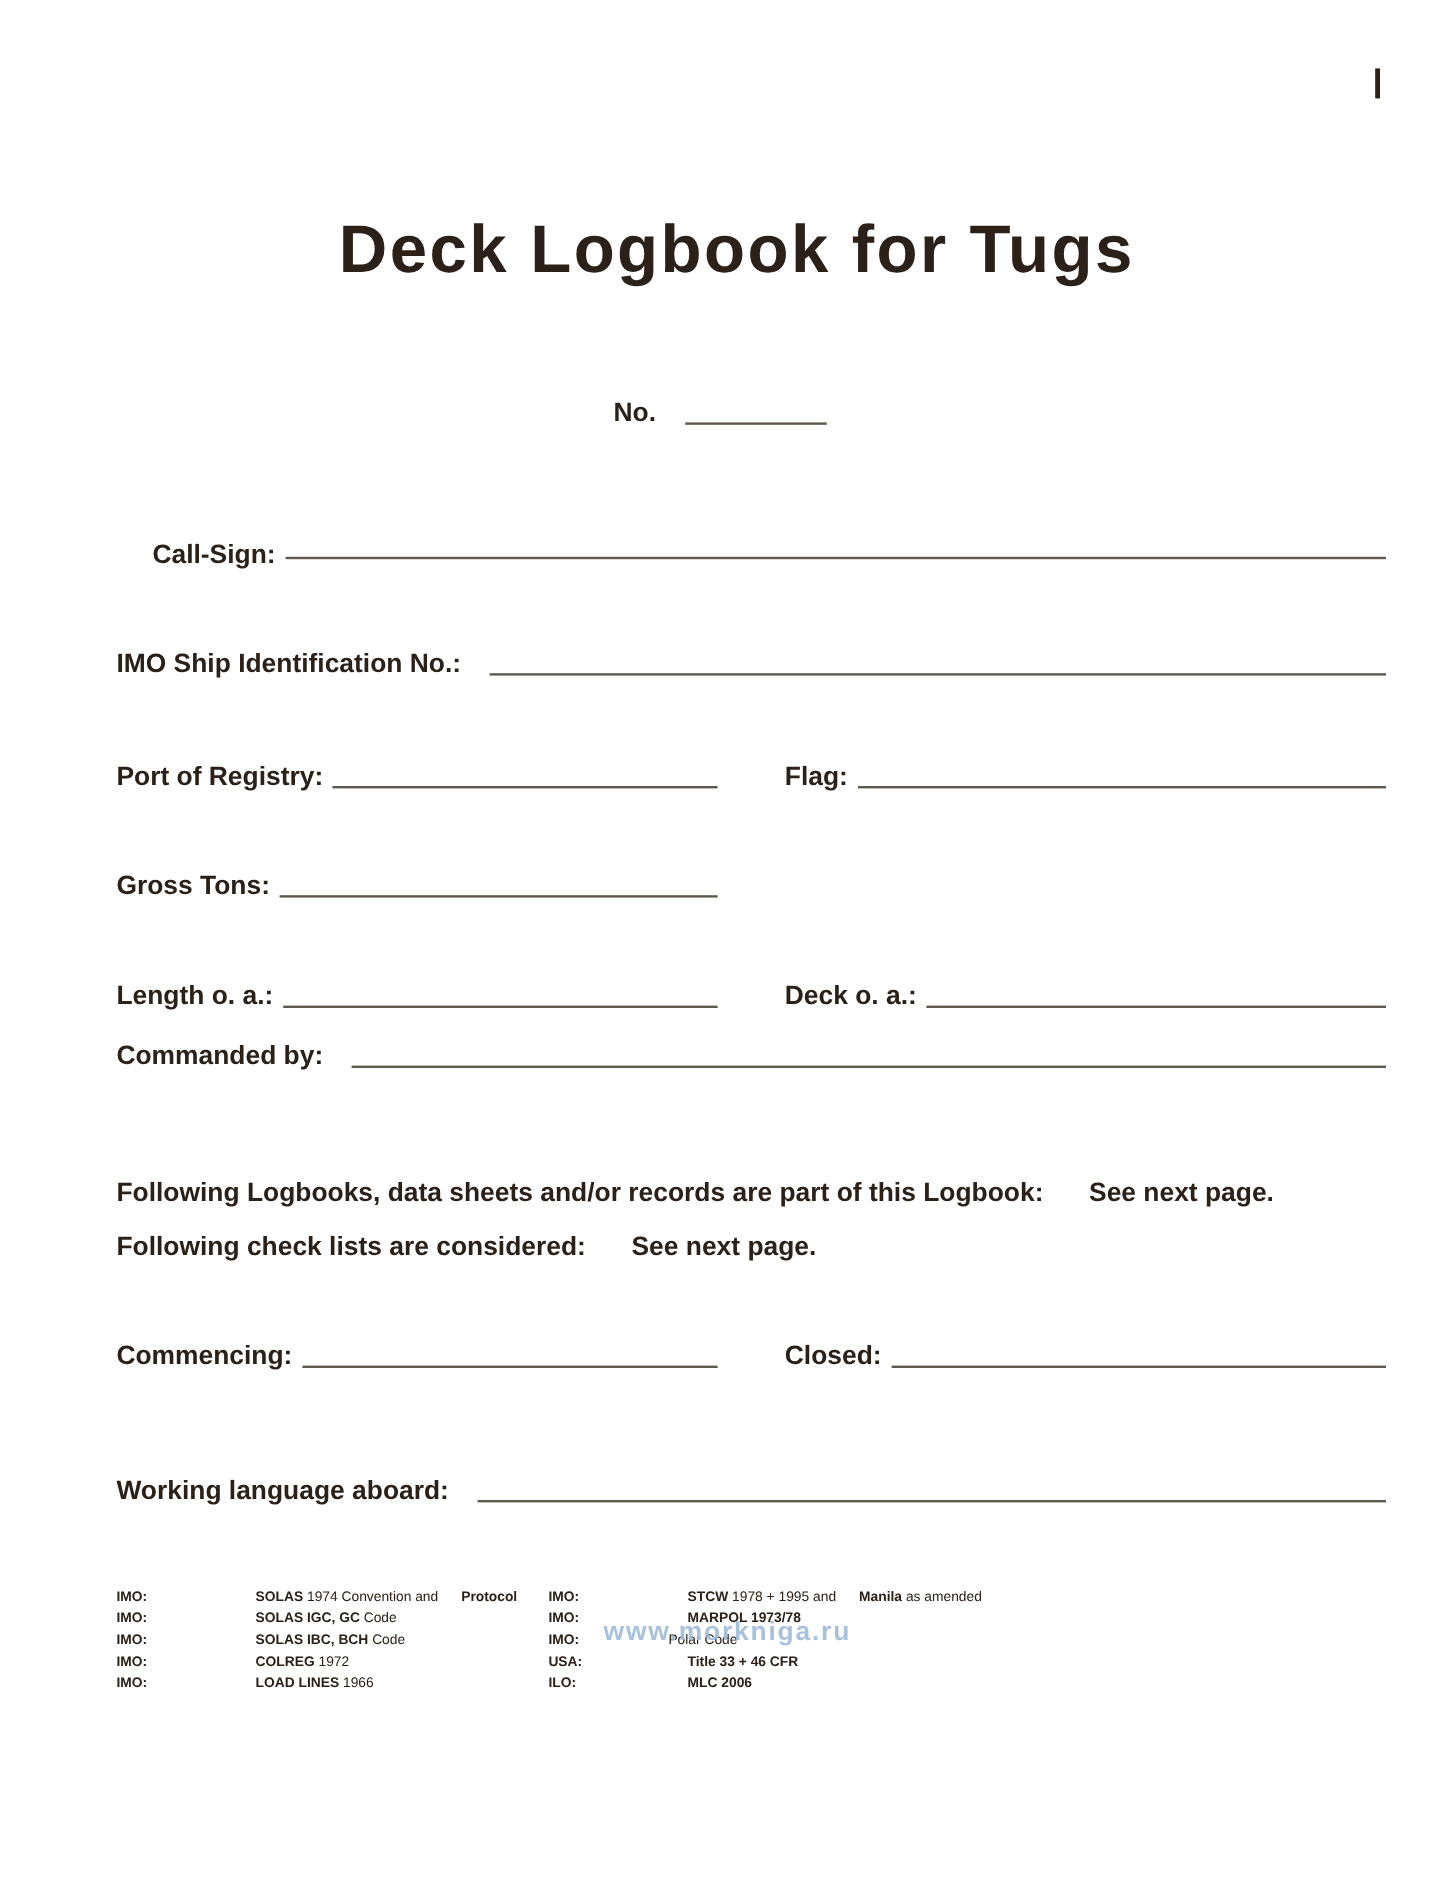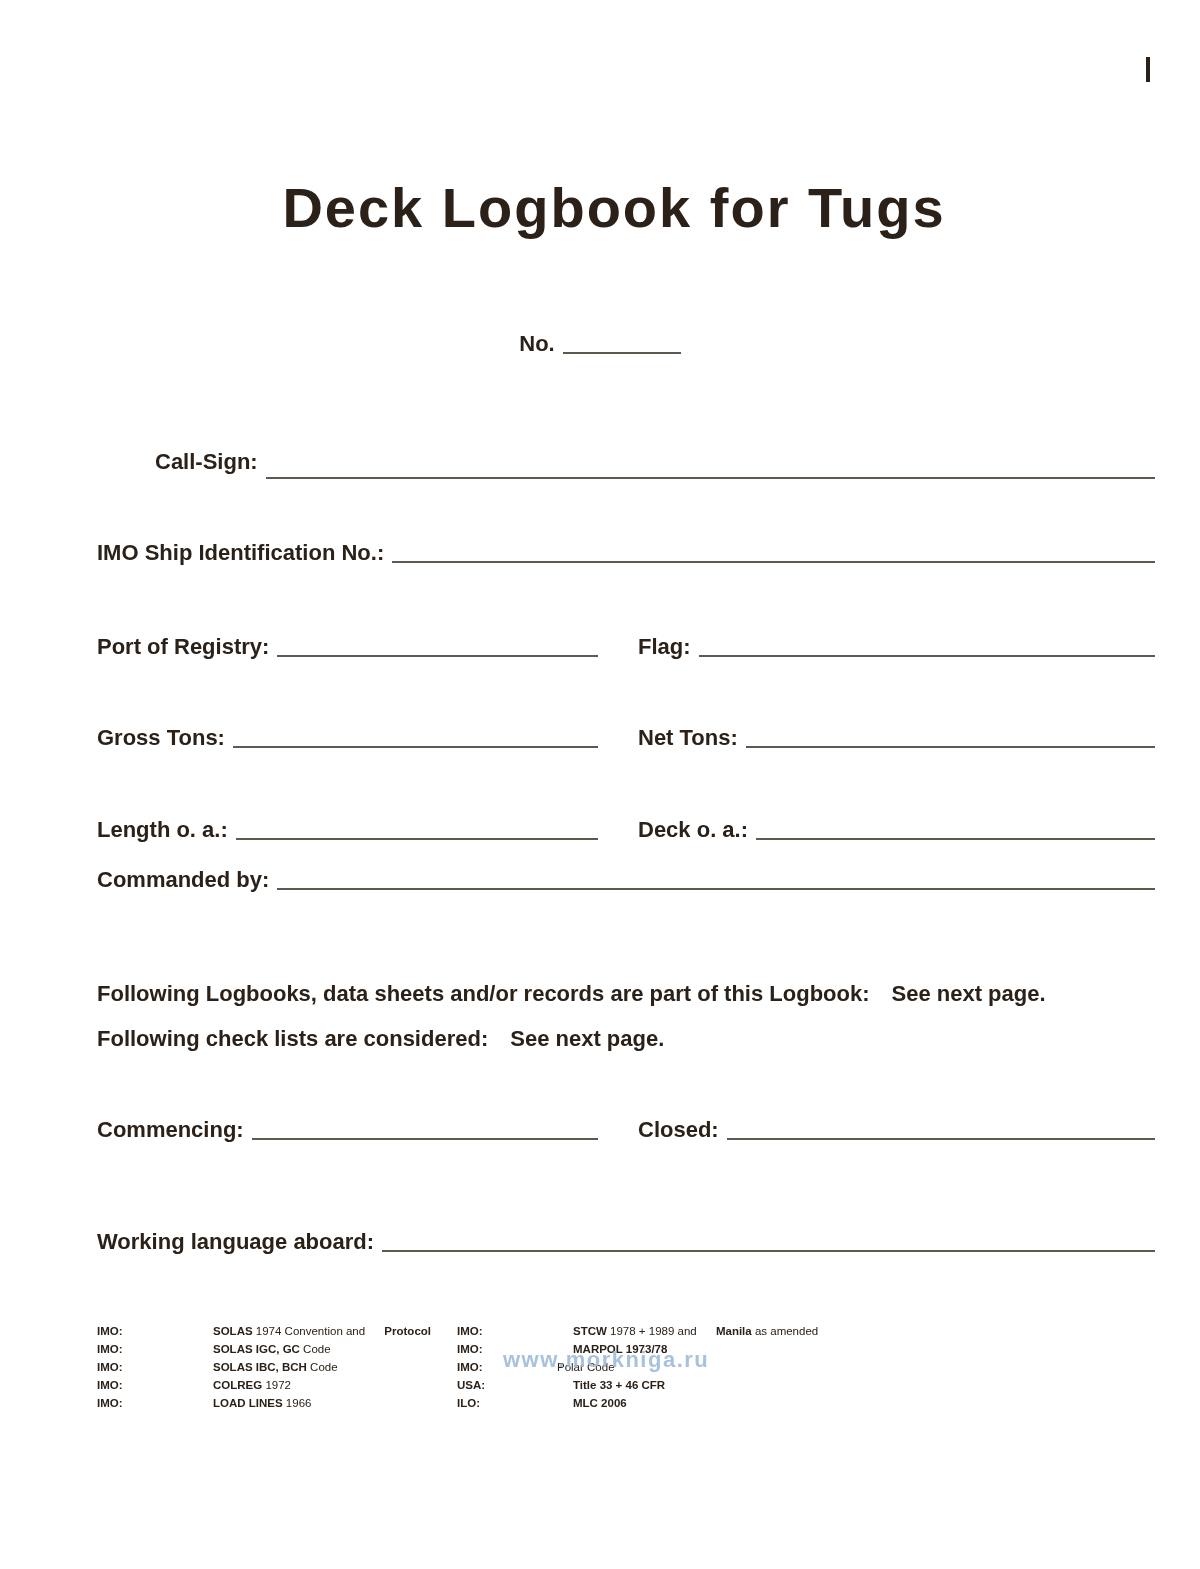--- a/index.html
+++ b/index.html
@@ -28,36 +28,37 @@
     font-size:56px;font-weight:bold;letter-spacing:2px;
     color:var(--ink);
     line-height:80px;
   }
   .row{
     position:absolute;left:97px;right:45px;
     display:flex;align-items:baseline;
     font-size:22px;font-weight:bold;line-height:28px;
     color:var(--ink);
     white-space:nowrap;
+    gap:16px;
   }
   .row.centered{left:0;right:0;justify-content:center;}
   .fill-line{
     display:inline-block;
     height:2px;background:var(--line);
     position:relative;top:3px;
     margin-left:8px;
   }
   .grow{flex:1;}
   .pair-a{display:flex;align-items:baseline;width:501px;}
   .pair-a .fill-line{flex:1;}
   .pair-b{display:flex;align-items:baseline;flex:1;margin-left:40px;}
   .pair-b .fill-line{flex:1;}
   .vessel-a{display:flex;align-items:baseline;width:681px;}
   .vessel-a .fill-line{flex:1;}
-  .vessel-b{display:flex;align-items:flex-end;flex:1;margin-left:58px;}
+  .vessel-b{display:flex;align-items:center;flex:1;margin-left:30px;}
   .vessel-b .fill-line{flex:1;}
   .note-suffix{margin-left:22px;}
   .no-line{width:118px;}
   .refs{
     position:absolute;left:97px;right:45px;top:1322px;
     display:flex;
     font-size:11.5px;line-height:18px;
     color:var(--ink);
   }
   .refs-col{display:flex;flex-direction:column;}
@@ -109,24 +110,20 @@
       <span>Flag:</span>
       <span class="fill-line"></span>
     </span>
   </div>
 
   <div class="row" style="top:724px">
     <span class="pair-a">
       <span>Gross Tons:</span>
       <span class="fill-line"></span>
     </span>
-    <span class="pair-b">
-      <span>Net Tons:</span>
-      <span class="fill-line"></span>
-    </span>
   </div>
 
   <div class="row" style="top:816px">
     <span class="pair-a">
       <span>Length o. a.:</span>
       <span class="fill-line"></span>
     </span>
     <span class="pair-b">
       <span>Deck o. a.:</span>
       <span class="fill-line"></span>
@@ -182,21 +179,21 @@
           <span class="ref-text"><b>COLREG</b><span> 1972</span></span>
         </div>
         <div class="ref-row">
           <span class="ref-org">IMO:</span>
           <span class="ref-text"><b>LOAD LINES</b><span> 1966</span></span>
         </div>
       </div>
     <div class="refs-col right" id="refs-right">
         <div class="ref-row">
           <span class="ref-org">IMO:</span>
-          <span class="ref-text"><b>STCW</b><span> 1978 + 1989 and </span><b>Manila</b><span> as amended</span></span>
+          <span class="ref-text"><b>STCW</b><span> 1978 + 1995 and </span><b>Manila</b><span> as amended</span></span>
         </div>
         <div class="ref-row">
           <span class="ref-org">IMO:</span>
           <span class="ref-text"><b>MARPOL 1973/78</b></span>
         </div>
         <div class="ref-row">
           <span class="ref-org">IMO:</span>
           <span class="ref-text"><span>Polar Code</span></span>
         </div>
         <div class="ref-row">

